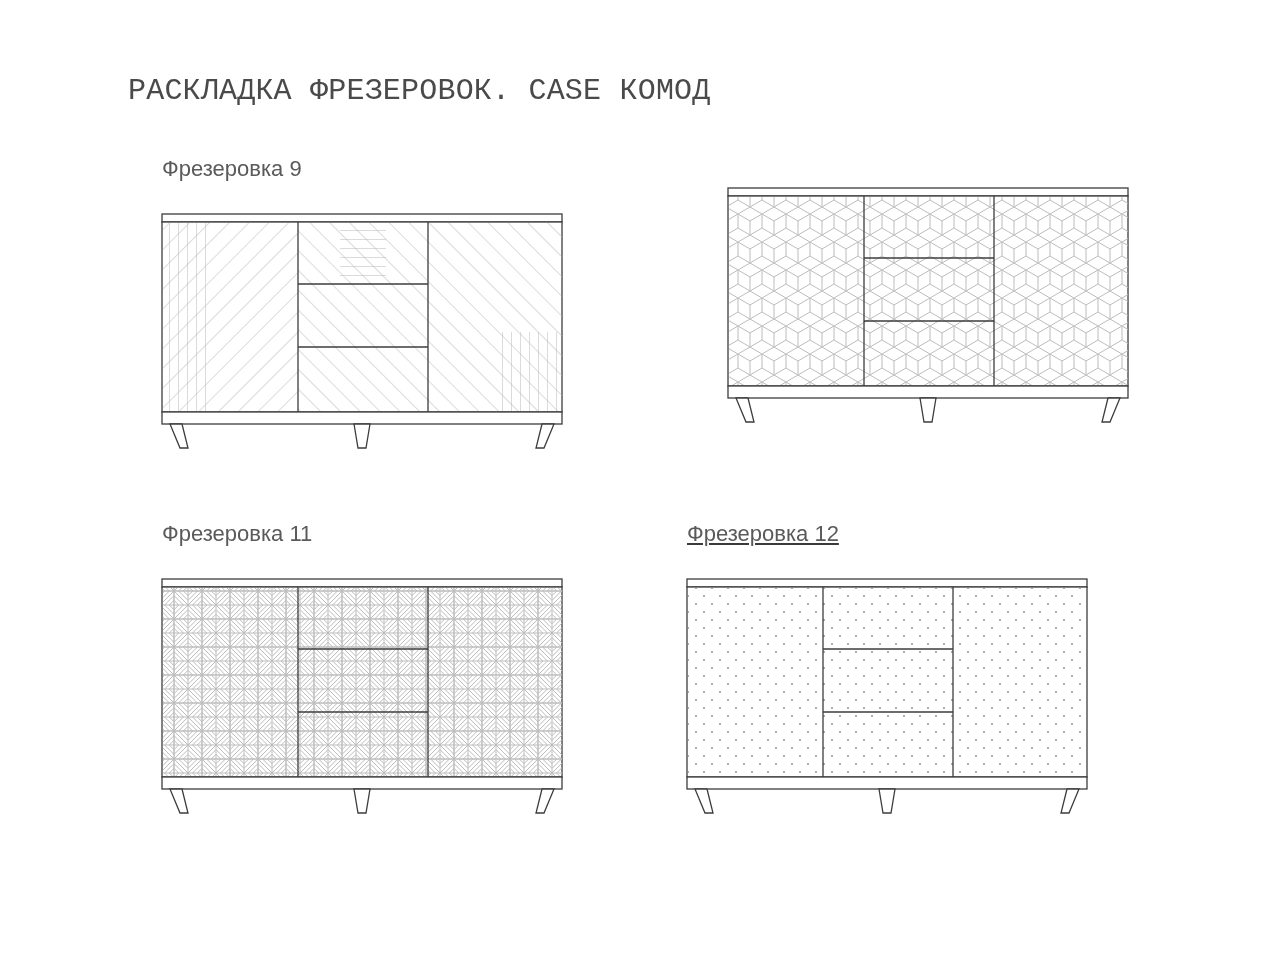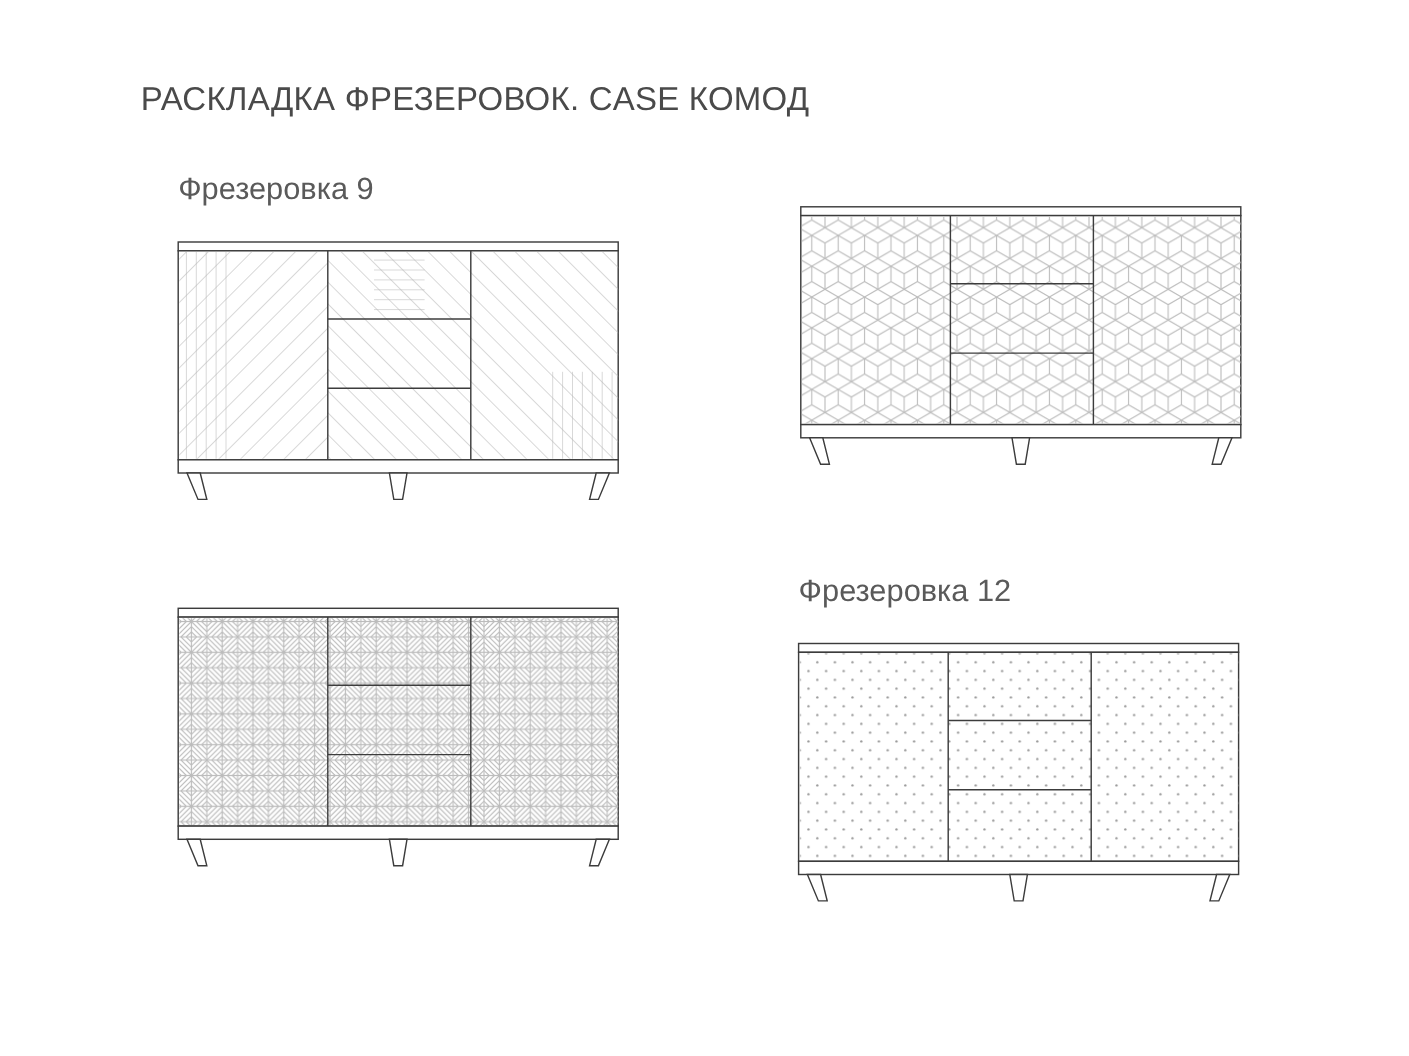--- a/index.html
+++ b/index.html
@@ -17,39 +17,40 @@
   }
   #page-title {
     position: absolute;
     left: 128px;
     top: 74px;
     font-size: 30px;
     font-weight: 400;
     letter-spacing: 0.2px;
     color: #4a4a4a;
     white-space: nowrap;
+    font-family: Liberation Mono, monospace;
   }
   .panel {
     position: absolute;
   }
   .panel-title {
-    font-size: 28px;
+    font-size: 22px;
     font-weight: 400;
     color: #5a5a5a;
     white-space: nowrap;
     margin: 0 0 0 2px;
   }
   .figure {
     margin-top: 30px;
   }
   svg { display: block; }
   .p1 { left: 160px; top: 156px; }
   .p2 { left: 726px; top: 156px; }
   .p3 { left: 160px; top: 521px; }
-  .p4 { left: 724px; top: 521px; }
+  .p4 { left: 685px; top: 521px; text-decoration: underline; }
 </style>
 </head>
 <body>
 
 <div id="page-title">РАСКЛАДКА ФРЕЗЕРОВОК. CASE КОМОД</div>
 
 <div class="panel p1">
   <div class="panel-title">Фрезеровка 9</div>
   <div class="figure">
     <svg width="404" height="240" viewBox="0 0 404 240">
@@ -119,20 +120,21 @@
 
       <rect x="2" y="200" width="400" height="12" fill="#ffffff" stroke="#3c3c3c" stroke-width="1.3"></rect>
       <path d="M10 212 L22 212 L28 236 L20 236 Z" fill="#ffffff" stroke="#3c3c3c" stroke-width="1.3"></path>
       <path d="M382 212 L394 212 L384 236 L376 236 Z" fill="#ffffff" stroke="#3c3c3c" stroke-width="1.3"></path>
       <path d="M194 212 L210 212 L206 236 L198 236 Z" fill="#ffffff" stroke="#3c3c3c" stroke-width="1.3"></path>
     </svg>
   </div>
 </div>
 
 <div class="panel p3">
+  <div class="panel-title">Фрезеровка 11</div>
   <div class="figure">
     <svg width="404" height="240" viewBox="0 0 404 240">
       <defs>
         <pattern id="herr11" width="28" height="28" patternUnits="userSpaceOnUse">
           <g fill="none" stroke="#bcbcbc" stroke-width="1">
             <rect x="0" y="0" width="14" height="14"></rect>
             <path d="M0 0 L14 14 M0 4.6 L9.4 14 M0 9.3 L4.7 14 M4.6 0 L14 9.4 M9.3 0 L14 4.7"></path>
             <rect x="14" y="0" width="14" height="14"></rect>
             <path d="M28 0 L14 14 M28 4.6 L18.6 14 M28 9.3 L23.3 14 M23.4 0 L14 9.4 M18.7 0 L14 4.7"></path>
             <rect x="0" y="14" width="14" height="14"></rect>

